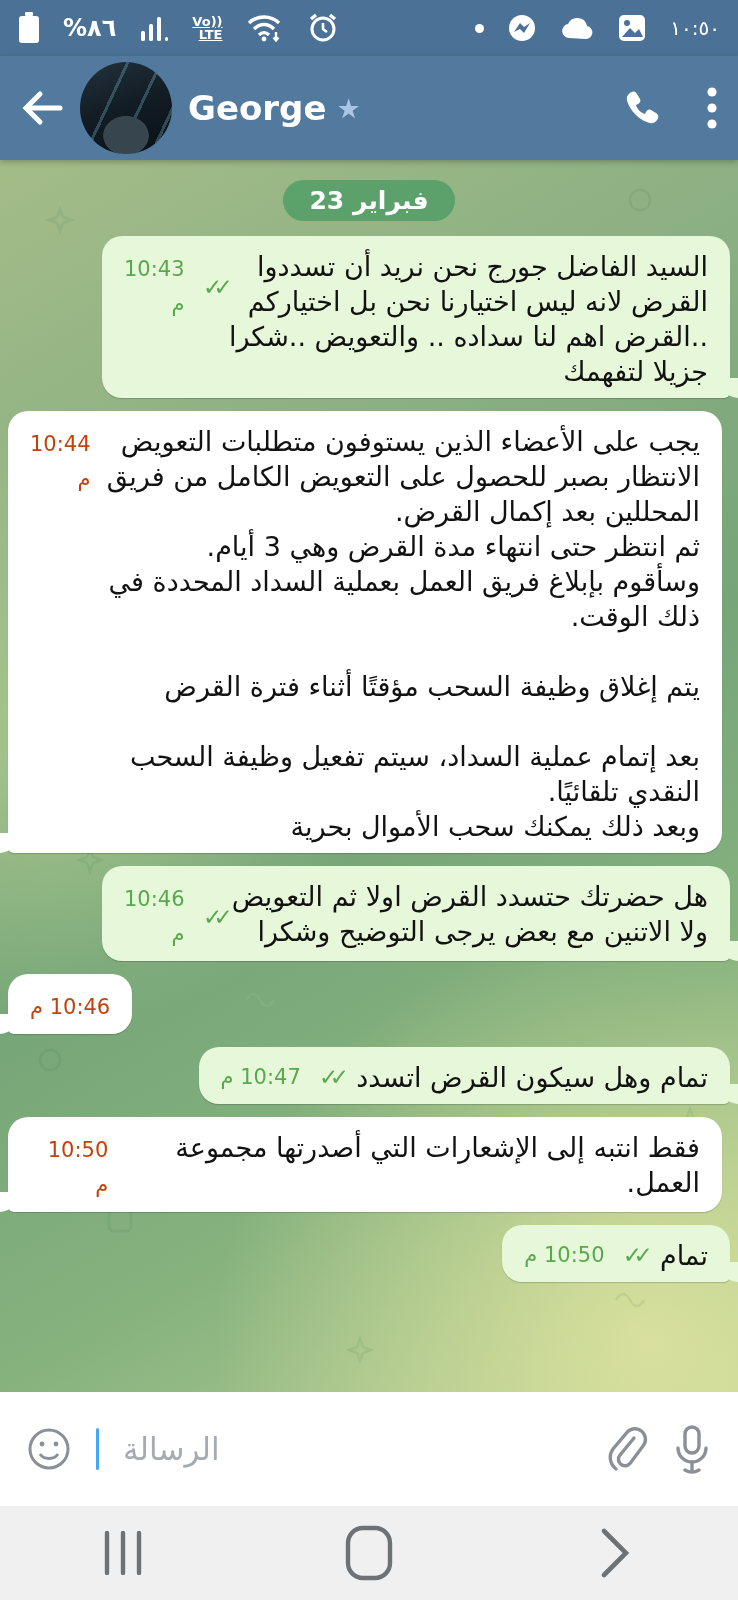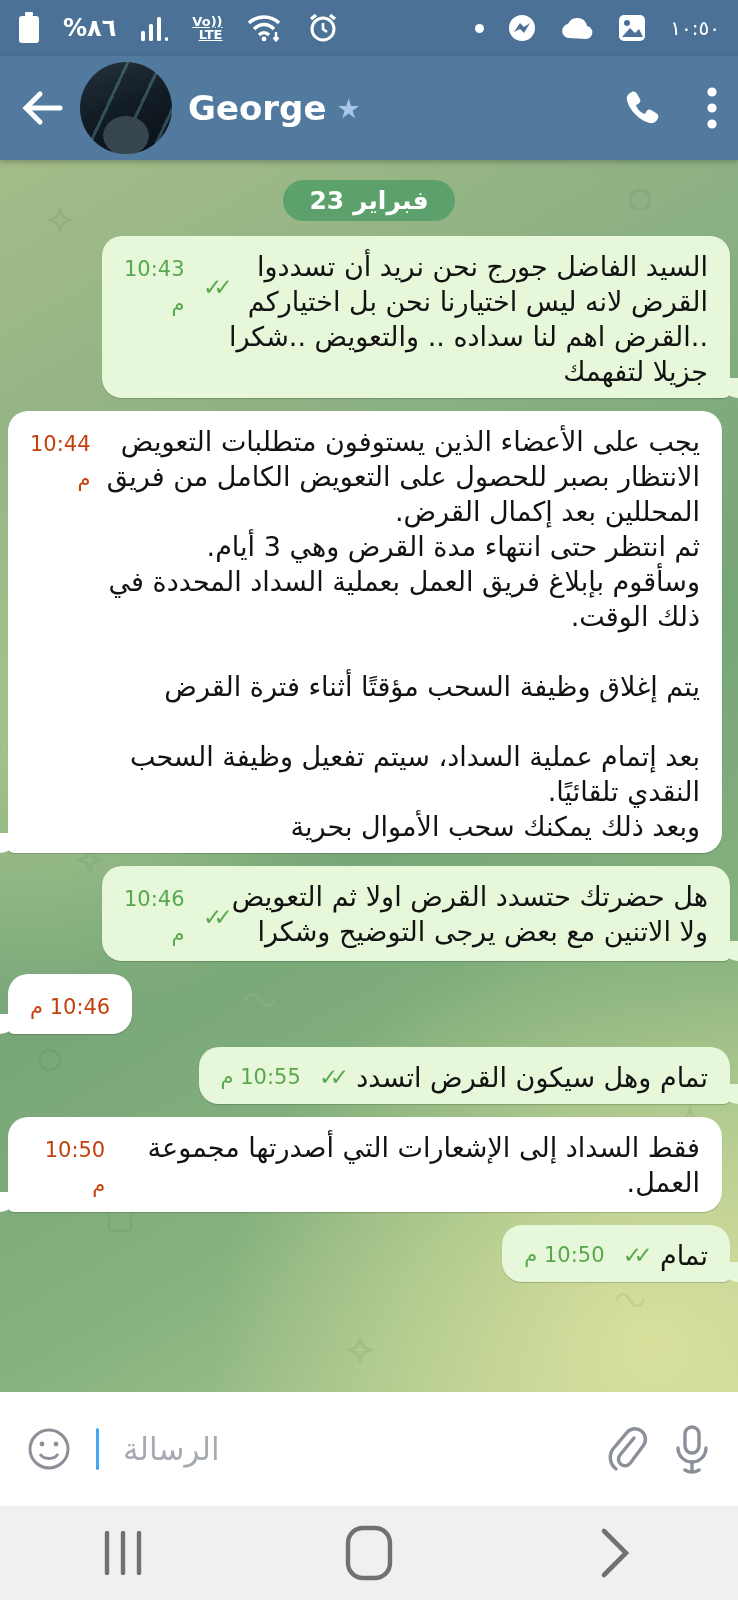--- a/index.html
+++ b/index.html
@@ -247,28 +247,28 @@
         <span class="time">10:46 م</span>
       </div>
     </div>
   </div>
 
   <div class="msg-row row-out">
     <div class="bubble out compact">
       <div class="msg-text">تمام وهل سيكون القرض اتسدد</div>
       <div class="meta">
         <span class="checks">✓✓</span>
-        <span class="time">10:55 م</span>
+        <span class="time">10:47 م</span>
       </div>
     </div>
   </div>
 
   <div class="msg-row row-in">
     <div class="bubble in">
-      <div class="msg-text">فقط السداد إلى الإشعارات التي أصدرتها مجموعة العمل.</div>
+      <div class="msg-text">فقط انتبه إلى الإشعارات التي أصدرتها مجموعة العمل.</div>
       <div class="meta">
 
         <span class="time">10:50 م</span>
       </div>
     </div>
   </div>
 
   <div class="msg-row row-out">
     <div class="bubble out compact">
       <div class="msg-text">تمام</div>

